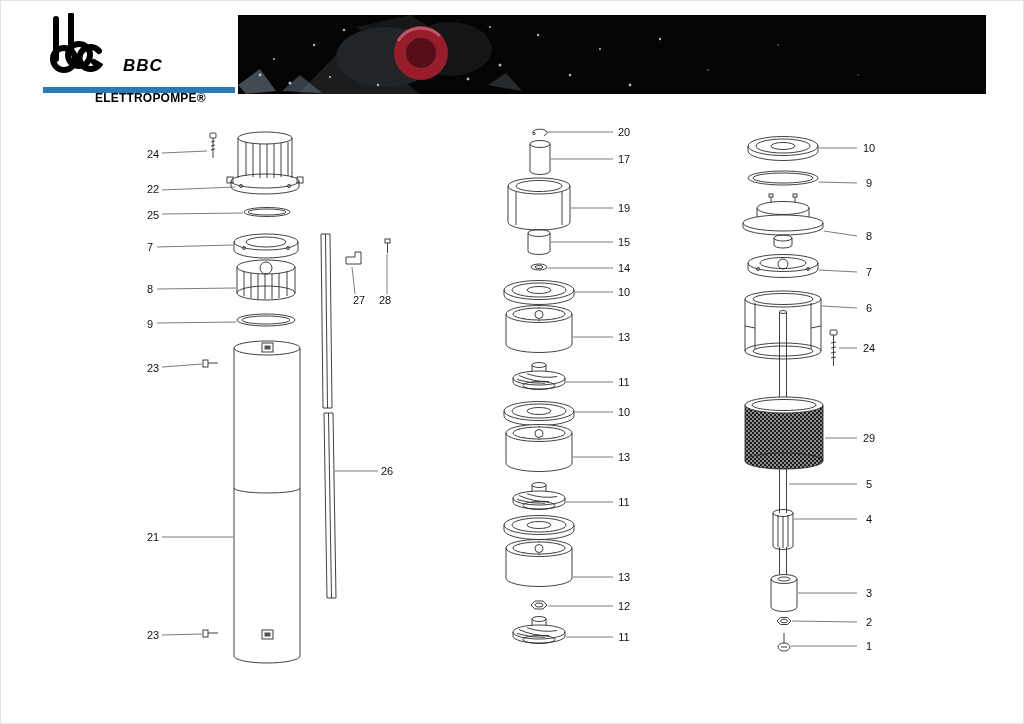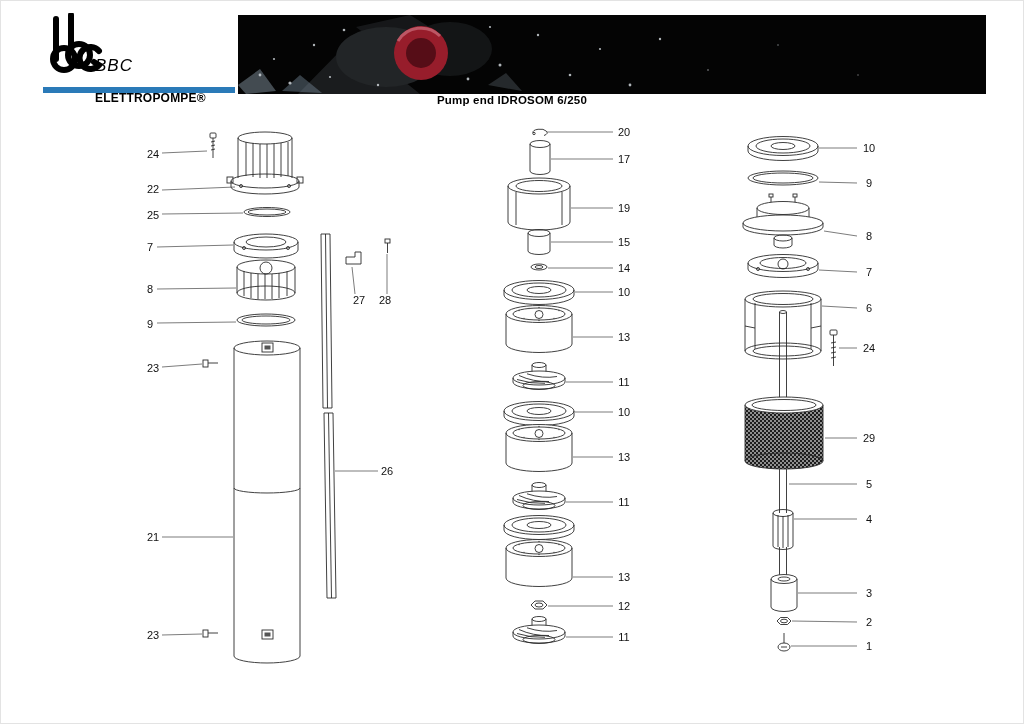--- a/index.html
+++ b/index.html
@@ -5,21 +5,21 @@
   html,body{margin:0;padding:0;background:#ffffff;}
   .page{
     position:relative;width:1024px;height:724px;background:#fff;
     border:1px solid #e3e3e3;box-sizing:border-box;
     font-family:"Liberation Sans",sans-serif;overflow:hidden;
   }
   .banner{position:absolute;left:237px;top:14px;width:748px;height:79px;background:#040404;}
   .logo{position:absolute;left:42px;top:12px;width:192px;height:80px;}
   .glyph{position:absolute;left:4px;top:0px;}
   .brand-text{position:absolute;left:52px;top:44px;line-height:1;color:#000;}
-  .brand-bbc{font-size:17px;font-weight:normal;font-style:italic;letter-spacing:1px;}
+  .brand-bbc{font-size:17px;font-weight:bold;font-style:italic;letter-spacing:1px;margin-left:28px;}
   .brand-sub{font-size:12px;font-weight:bold;letter-spacing:0.2px;margin-top:18px;}
   .blue-bar{position:absolute;left:0;top:74px;width:192px;height:6px;background:#2a7ab8;}
   .title{
     position:absolute;left:0;top:93px;width:100%;text-align:center;
     font-size:11.5px;font-weight:bold;color:#000;letter-spacing:0.2px;
   }
   svg.diagram{position:absolute;left:0;top:0;}
   .co{font-size:11px;fill:#111;font-family:"Liberation Sans",sans-serif;}
 </style>
 </head>
@@ -77,21 +77,20 @@
         <circle cx="362" cy="34" r="1.1"></circle>
           <circle cx="392" cy="70" r="1.4"></circle>
         <circle cx="422" cy="24" r="1.2"></circle>
           <circle cx="470" cy="55" r="1.0" opacity="0.5"></circle>
         <circle cx="540" cy="30" r="1.0" opacity="0.4"></circle>
           <circle cx="620" cy="60" r="1.0" opacity="0.35"></circle>
       </g>
     </svg>
   </div>
 
-  <div class="title">Pump end IDROSOM 6/250</div>
 
   <svg class="diagram" width="1024" height="724" viewBox="0 0 1024 724">
 
     <defs>
       <pattern id="mesh" width="4" height="4" patternUnits="userSpaceOnUse">
         <rect width="4" height="4" fill="#8f8f8f"></rect>
         <path d="M0,0 L4,4 M4,0 L0,4" stroke="#1d1d1d" stroke-width="1"></path>
       </pattern>
 
       <g id="disc10" stroke="#2b2b2b" stroke-width="0.9">

